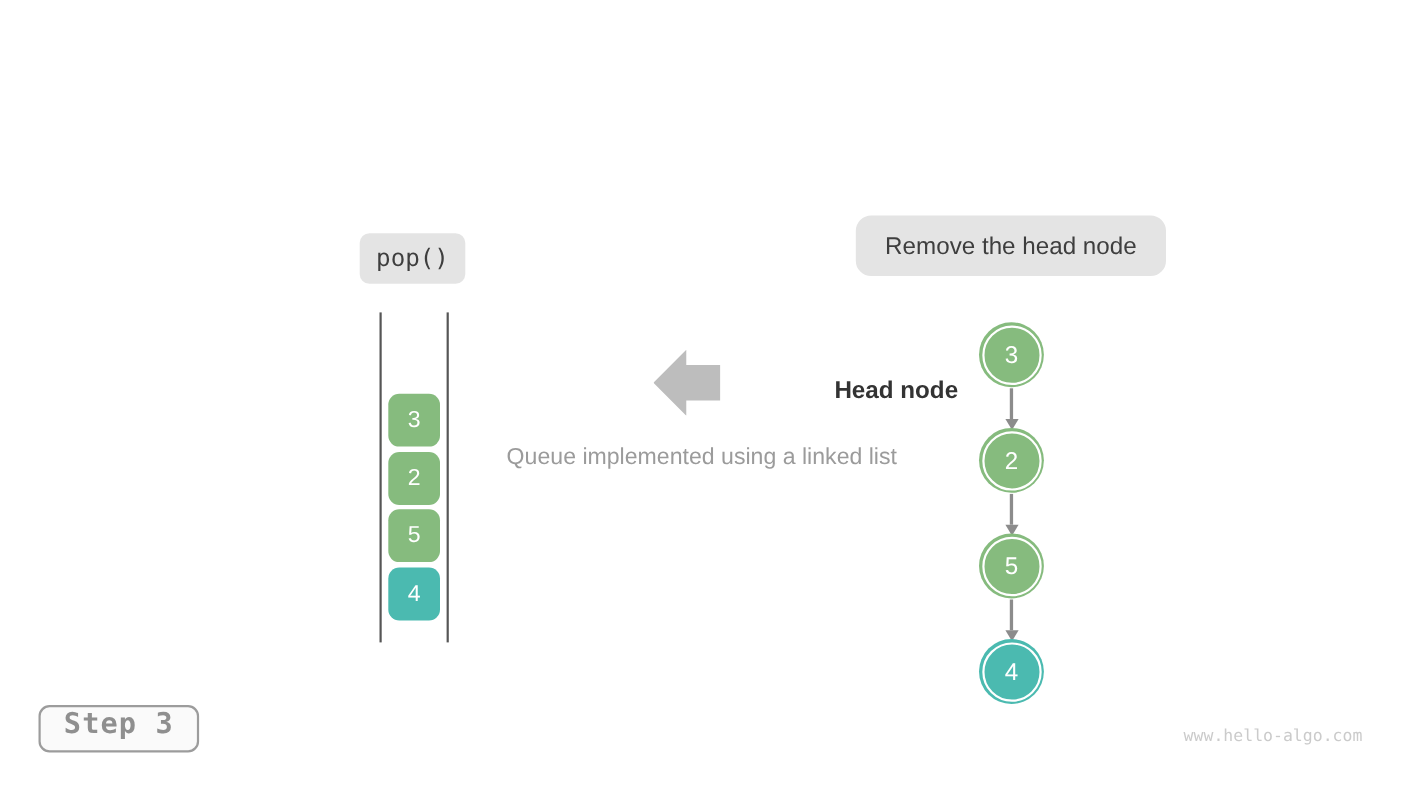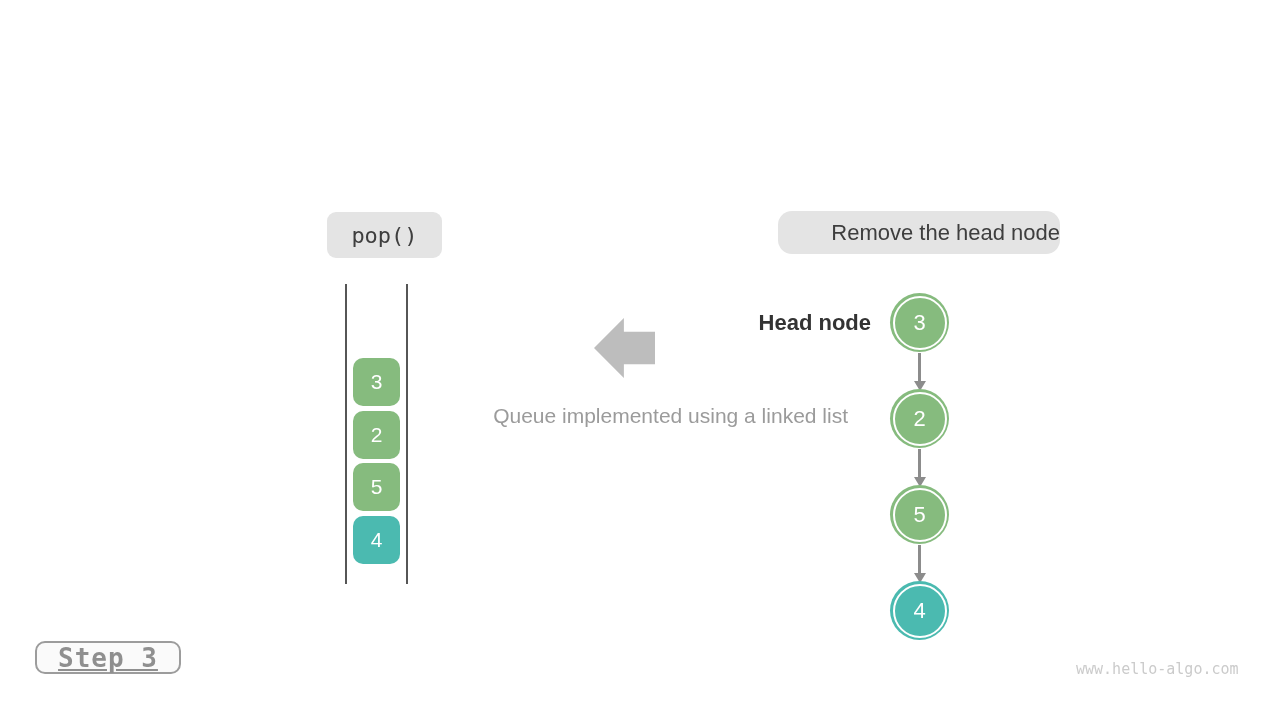--- a/index.html
+++ b/index.html
@@ -30,30 +30,29 @@
   
   .pill {
     position: absolute;
     background: var(--pill-bg);
     color: var(--pill-text);
     display: flex;
     align-items: center;
     justify-content: center;
   }
   .pill-pop {
-    left: 327px; top: 212px; width: 115px; height: 46px;
+    left: 327px; top: 212px; width: 96px; height: 46px;
     border-radius: 9px;
     font-family: "DejaVu Sans Mono", monospace;
     font-size: 22px;
   }
   .pill-remove {
-    left: 778px; top: 211px; width: 282px; height: 43px;
+    left: 778px; top: 196px; width: 282px; height: 55px;
     border-radius: 14px;
     font-size: 22px;
-    justify-content: flex-end;
   }
 
   
   .stack-rails {
     position: absolute;
     left: 345px; top: 284px; width: 63px; height: 300px;
     border-left: 2px solid var(--stack-line);
     border-right: 2px solid var(--stack-line);
   }
   .stack-box {
@@ -78,33 +77,34 @@
   .big-left-arrow {
     position: absolute;
     left: 594px; top: 318px; width: 61px; height: 60px;
     background: var(--big-arrow-gray);
     clip-path: polygon(0 50%, 49% 0, 49% 23%, 100% 23%, 100% 77%, 49% 77%, 49% 100%);
   }
 
   .caption {
     position: absolute;
     left: 428px; top: 404px; width: 420px;
-    text-align: right;
+    text-align: center;
     color: var(--caption-gray);
     font-size: 21px;
   }
 
   .side-label {
     position: absolute;
     width: 171px;
     left: 700px;
     text-align: right;
     color: var(--label-dark);
     font-size: 22px;
     font-weight: bold;
+    margin-top: 32px;
   }
   .head-label { top: 310px; }
   .tail-label { top: 598px; }
 
   
   .node {
     position: absolute;
     left: 890px; width: 59px; height: 59px;
     border-radius: 50%;
     color: #ffffff;
@@ -144,33 +144,32 @@
   .connector .tip {
     width: 0; height: 0;
     border-left: 6px solid transparent;
     border-right: 6px solid transparent;
     border-top: 10px solid var(--connector-gray);
   }
 
   
   .step-box {
     position: absolute;
-    left: 35px; top: 641px; width: 146px; height: 33px;
+    left: 35px; top: 641px; width: 146px; height: 43px;
     background: #FAFAFA;
     border: 2px solid var(--step-border);
     border-radius: 10px;
     display: flex;
-    align-items: center;
+    align-items: flex-start;
     justify-content: center;
     font-family: "DejaVu Sans Mono", monospace;
     font-size: 26px;
     font-weight: bold;
     color: var(--step-text);
     letter-spacing: 1px;
-    text-decoration: underline;
   }
 
   .watermark {
     position: absolute;
     left: 1076px; top: 660px;
     font-family: "DejaVu Sans Mono", monospace;
     font-size: 15px;
     color: var(--watermark-gray);
   }
 </style>

